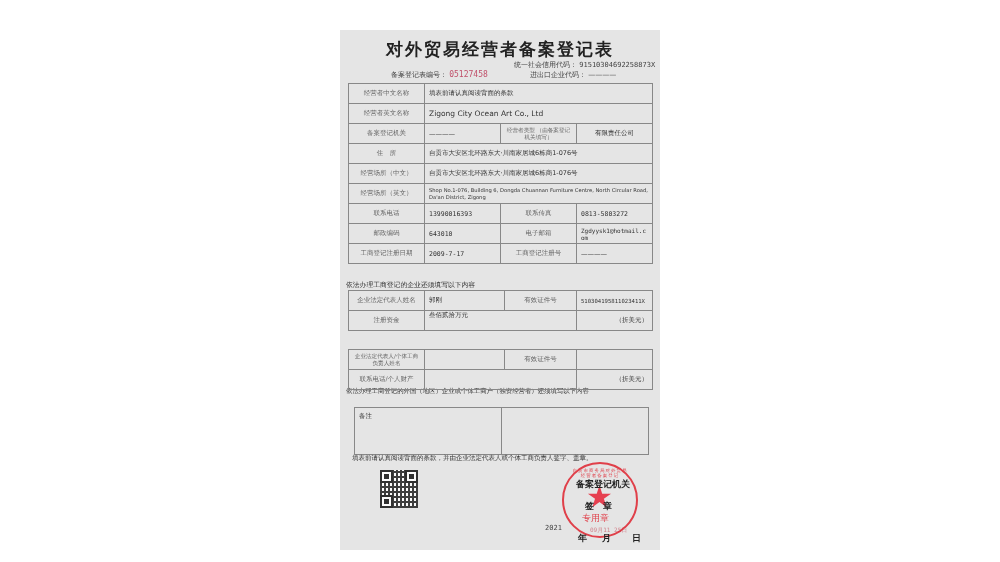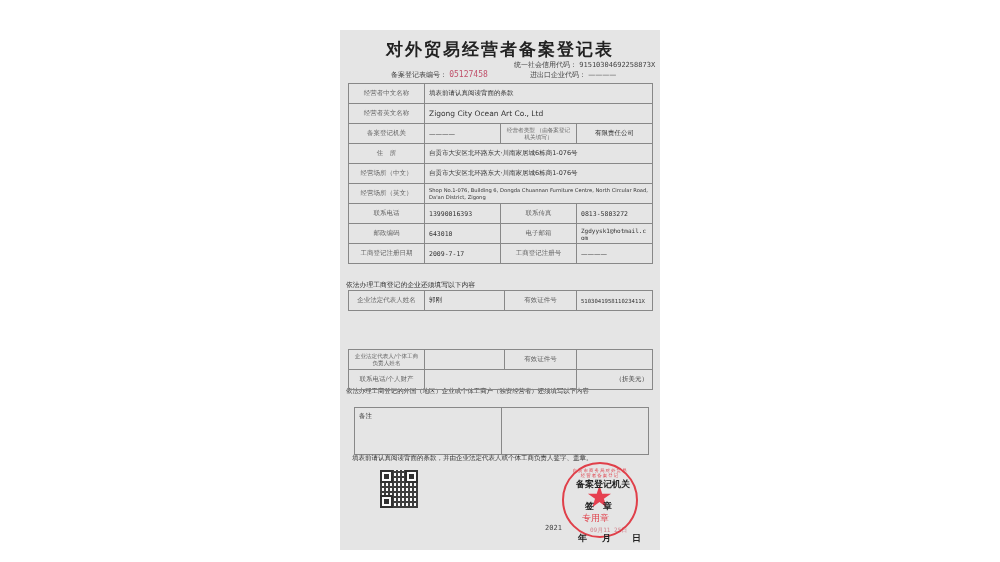--- a/index.html
+++ b/index.html
@@ -114,20 +114,25 @@
         <col style="width:72px">
         <col style="width:76px">
       </colgroup>
     <tbody>
         <tr>
       <td class="lbl">企业法定代表人姓名</td>
       <td class="val">郭刚</td>
       <td class="lbl">有效证件号</td>
       <td class="val mono" style="font-size:5.6px;">510304195811023411X</td>
     </tr>
+    <tr>
+      <td class="lbl">注册资金</td>
+      <td class="val" colspan="2" style="vertical-align:top;">叁佰贰拾万元</td>
+      <td class="val" style="text-align:right;">（折美元）</td>
+    </tr>
   </tbody>
     </table>
 
   <div class="note" style="left:6px;top:309px;font-size:6.4px;margin-top:48px;">依法办理工商登记的外国（地区）企业或个体工商户（独资经营者）还须填写以下内容</div>
   <table style="left:8px;top:319px;width:304px;">
     <colgroup>
         <col style="width:76px">
         <col style="width:80px">
         <col style="width:72px">
         <col style="width:76px">

